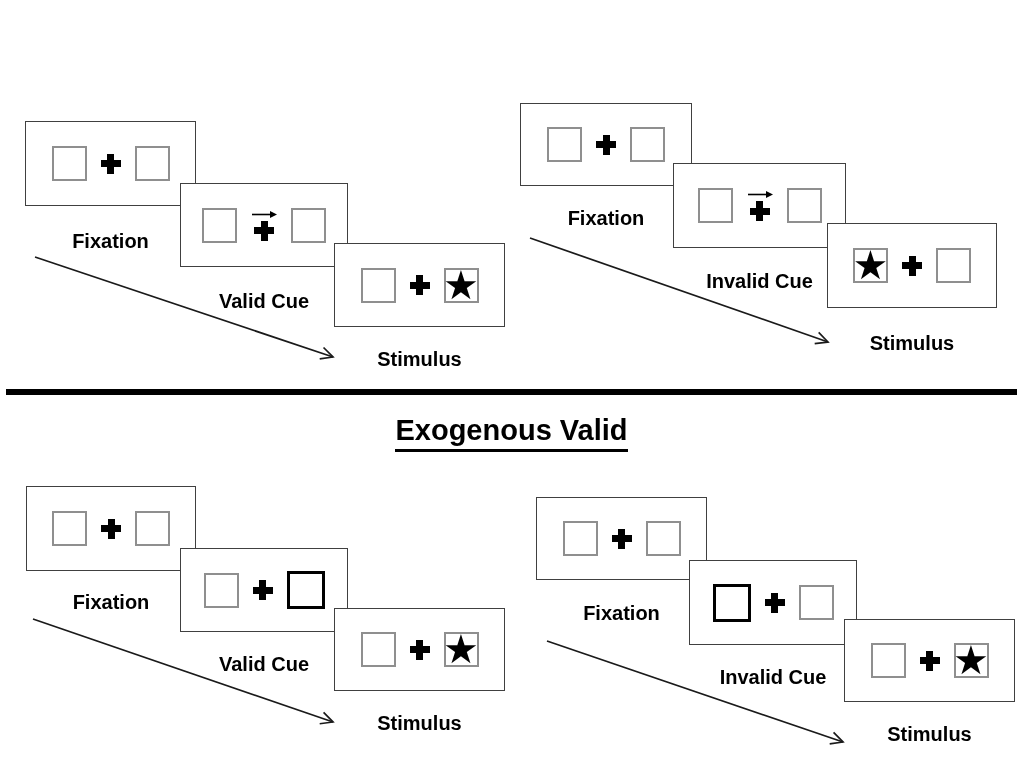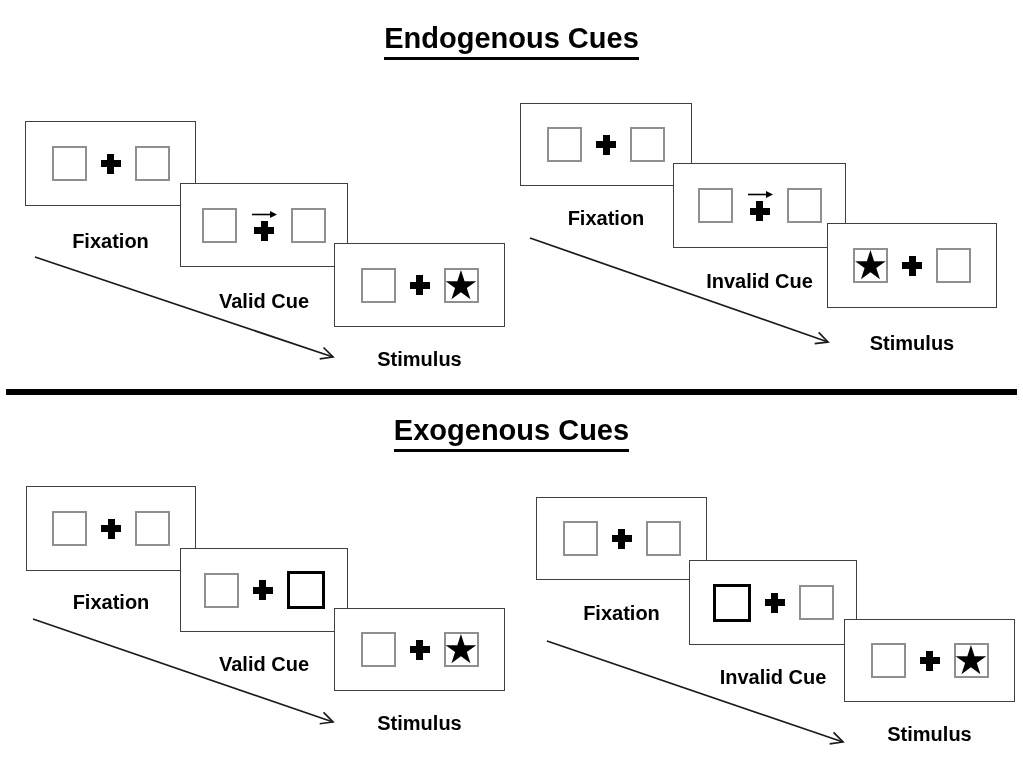--- a/index.html
+++ b/index.html
@@ -37,26 +37,23 @@
 <div class="stage">
 
   <svg width="0" height="0" style="position:absolute">
     <defs>
       <marker id="ah" markerWidth="18" markerHeight="18" refX="14" refY="8" orient="auto" markerUnits="userSpaceOnUse">
         <path d="M2,2 L14,8 L2,14" fill="none" stroke="#1a1a1a" stroke-width="1.7"></path>
       </marker>
     </defs>
   </svg>
 
-  <div class="title" style="top:22px">
-    <span>Endogenous Cues</span>
-  </div>
   <div class="divider"></div>
   <div class="title" style="top:414px">
-    <span>Exogenous Cues</span>
+    <span>Exogenous Valid</span>
   </div>
 
   <div>
     <div class="card" style="left:25px; top:121px; width:171px; height:85px">
       <div class="sq"></div>
       <div class="plus"></div>
       <div class="sq"></div>
     </div>
     <div class="label" style="left:25px; top:218px; width:171px">Fixation</div>
 

